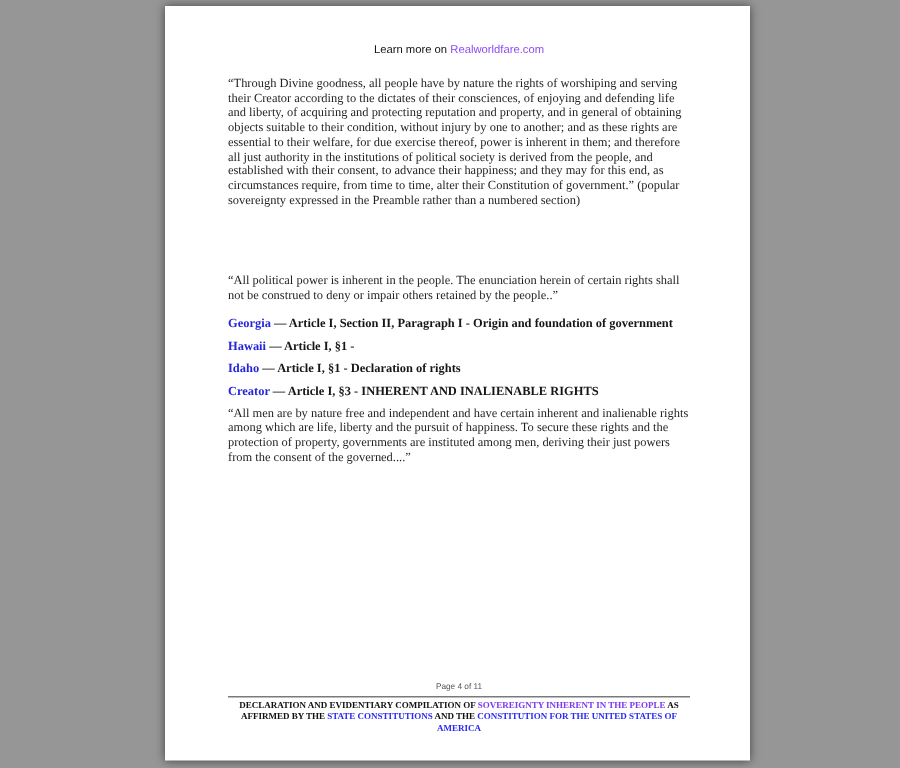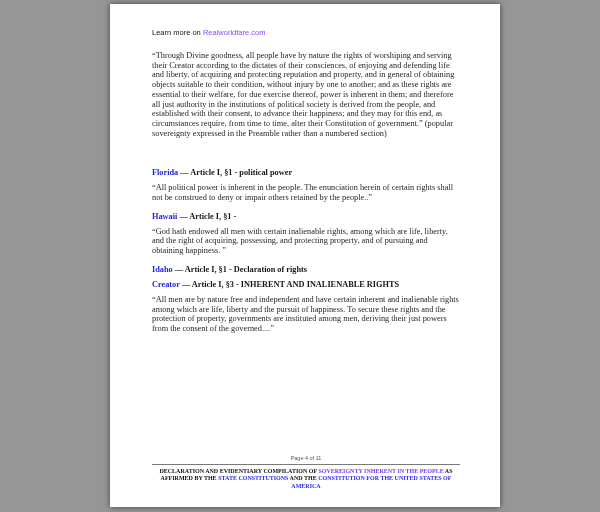--- a/index.html
+++ b/index.html
@@ -16,21 +16,21 @@
     left:110px; top:4px;
     width:390px; height:503px;
     background:#ffffff;
     box-shadow:0 0 6px rgba(0,0,0,0.55);
   }
   .content {
     position:absolute; inset:0;
     padding:24px 40px 0 42px;
   }
   .top-note {
-    text-align:left;
+    text-align:center;
     font-family:"Liberation Sans", sans-serif;
     font-size:7.5px;
     line-height:9px;
     color:#111111;
     margin-bottom:14px;
   }
   .top-note .ext-link { color:#8b4bf6; text-decoration:none; cursor:pointer; }
   .sec-h {
     font-size:8.3px;
     font-weight:bold;
@@ -39,21 +39,21 @@
     margin:0 0 4.5px 0;
   }
   .sec-h .state-link { color:#2424db; cursor:pointer; }
   .sec-p {
     font-size:8.3px;
     line-height:9.7px;
     color:#1f1f1f;
     margin:0 0 9px 0;
     text-align:left;
   }
-  .sec-p.after-gap { margin-bottom:30px; }
+  .sec-p.after-gap { margin-bottom:44px; }
   .page-footer {
     position:absolute;
     left:42px; right:40px;
     bottom:17px;
   }
   .page-num {
     text-align:center;
     font-family:"Liberation Sans", sans-serif;
     font-size:5.5px;
     line-height:7px;
@@ -79,26 +79,25 @@
 <body>
 
 <div class="viewer">
   <div class="page">
     <div class="content">
 
       <div class="top-note"><span>Learn more on</span> <span class="ext-link">Realworldfare.com</span></div>
 
       <p class="sec-p after-gap">“Through Divine goodness, all people have by nature the rights of worshiping and serving their Creator according to the dictates of their consciences, of enjoying and defending life and liberty, of acquiring and protecting reputation and property, and in general of obtaining objects suitable to their condition, without injury by one to another; and as these rights are essential to their welfare, for due exercise thereof, power is inherent in them; and therefore all just authority in the institutions of political society is derived from the people, and established with their consent, to advance their happiness; and they may for this end, as circumstances require, from time to time, alter their Constitution of government.” (popular sovereignty expressed in the Preamble rather than a numbered section)</p>
 
-      <h3 class="sec-h"><span class="state-link">Florida</span><span> — Article I, §1 - political power</span></h3>
       <p class="sec-p">“All political power is inherent in the people. The enunciation herein of certain rights shall not be construed to deny or impair others retained by the people..”</p>
 
+      <h3 class="sec-h"><span class="state-link">Georgia</span><span> — Article I, Section II, Paragraph I - Origin and foundation of government</span></h3>
 
       <h3 class="sec-h"><span class="state-link">Hawaii</span><span> — Article I, §1 -</span></h3>
-      <p class="sec-p">“God hath endowed all men with certain inalienable rights, among which are life, liberty, and the right of acquiring, possessing, and protecting property, and of pursuing and obtaining happiness. ”</p>
 
       <h3 class="sec-h"><span class="state-link">Idaho</span><span> — Article I, §1 - Declaration of rights</span></h3>
 
       <h3 class="sec-h"><span class="state-link">Creator</span><span> — Article I, §3 - INHERENT AND INALIENABLE RIGHTS</span></h3>
       <p class="sec-p">“All men are by nature free and independent and have certain inherent and inalienable rights among which are life, liberty and the pursuit of happiness. To secure these rights and the protection of property, governments are instituted among men, deriving their just powers from the consent of the governed....”</p>
 
     </div>
 
     <div class="page-footer">
       <div class="page-num">Page 4 of 11</div>

